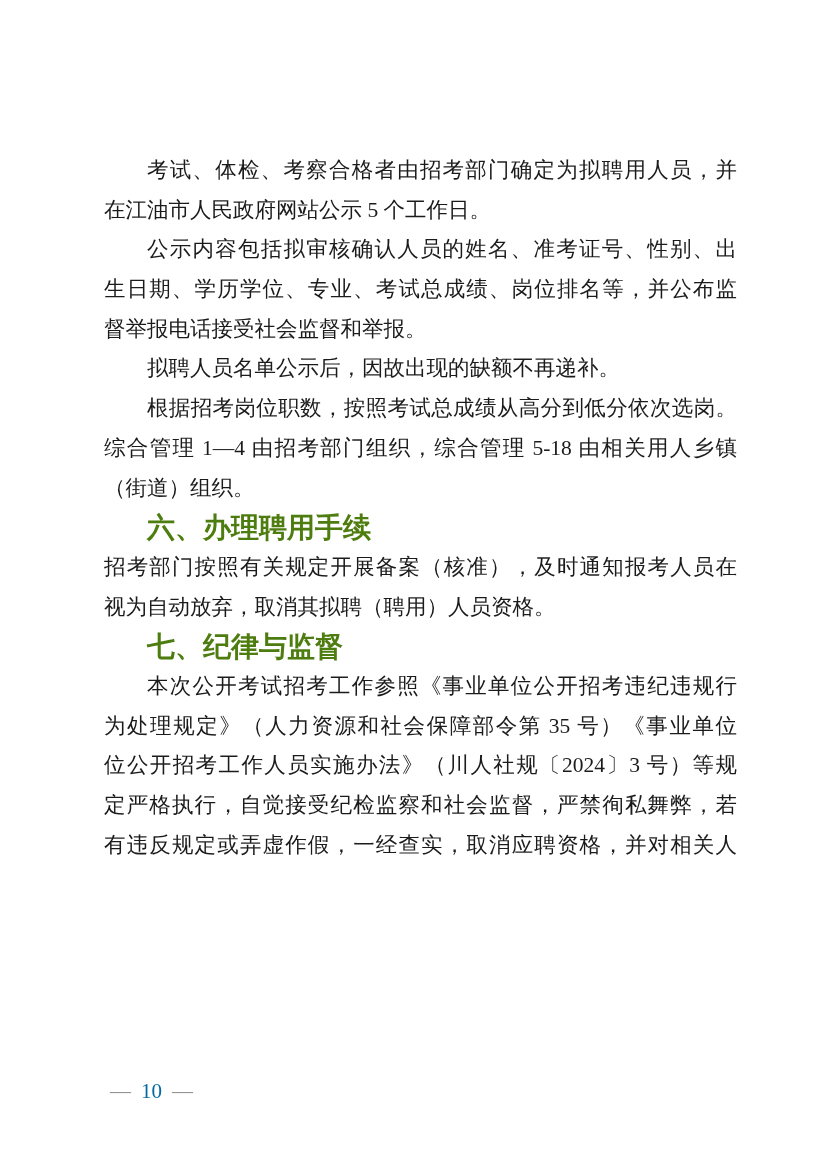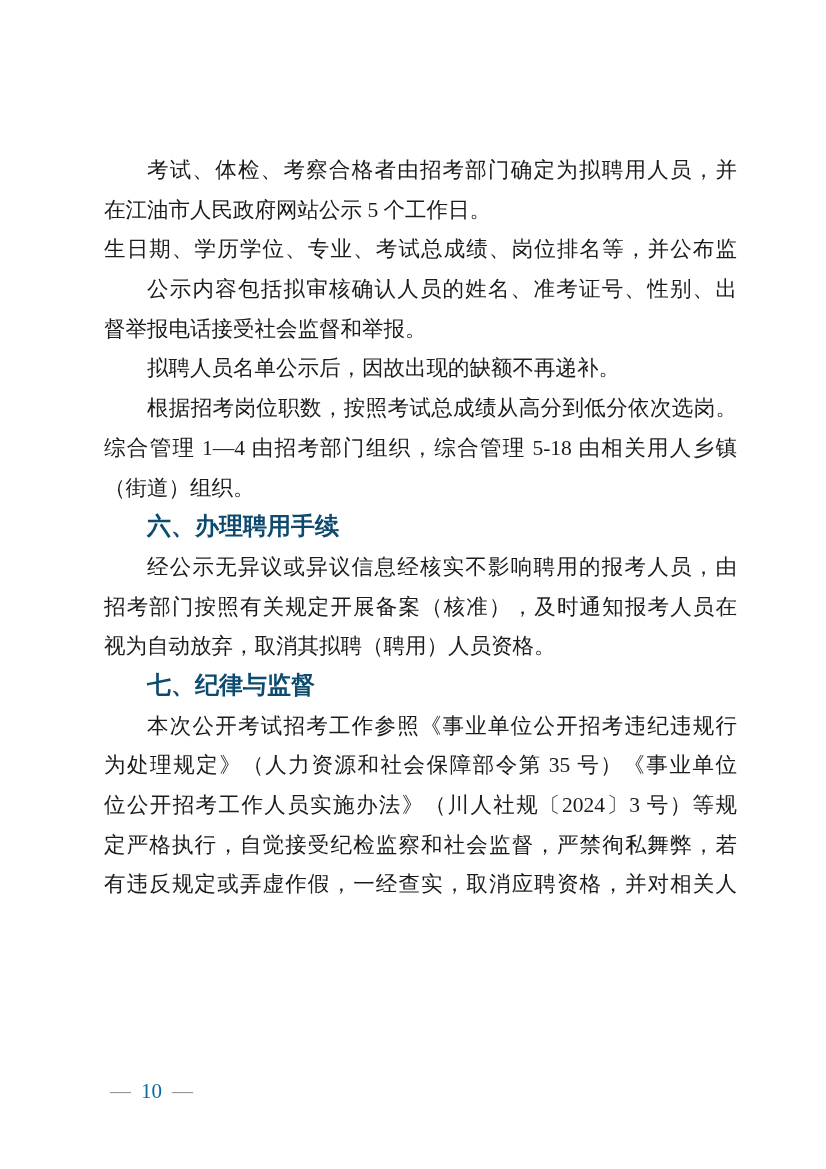--- a/index.html
+++ b/index.html
@@ -34,23 +34,23 @@
   .line.justify {
     white-space: normal;
     text-align: justify;
     text-align-last: justify;
   }
   .line.indent {
     text-indent: 43px;
   }
   .line.heading-sans {
     font-weight: 700;
-    font-size: 24px;
-    font-family: Liberation Mono, monospace;
-    color: #0c4a6e;
+    font-size: 28px;
+    font-family: Liberation Serif, serif;
+    color: #4d7c0f;
   }
   .line.heading-serif {
     font-weight: 700;
     font-size: 22px;
     color: #141414;
   }
   .footer {
     position: absolute;
     left: 110px;
     top: 1078px;
@@ -68,29 +68,28 @@
     margin: 0 10px;
   }
 </style>
 </head>
 <body>
 
 <div class="page">
   <div class="content">
       <div class="line body indent justify">考试、体检、考察合格者由招考部门确定为拟聘用人员，并</div>
       <div class="line body">在江油市人民政府网站公示 5 个工作日。</div>
+      <div class="line body indent justify">公示内容包括拟审核确认人员的姓名、准考证号、性别、出</div>
       <div class="line body justify">生日期、学历学位、专业、考试总成绩、岗位排名等，并公布监</div>
-      <div class="line body indent justify">公示内容包括拟审核确认人员的姓名、准考证号、性别、出</div>
       <div class="line body">督举报电话接受社会监督和举报。</div>
       <div class="line body indent">拟聘人员名单公示后，因故出现的缺额不再递补。</div>
       <div class="line body indent justify">根据招考岗位职数，按照考试总成绩从高分到低分依次选岗。</div>
       <div class="line body justify">综合管理 1—4 由招考部门组织，综合管理 5-18 由相关用人乡镇</div>
       <div class="line body">（街道）组织。</div>
       <div class="line heading-sans indent">六、办理聘用手续</div>
-      <div class="line body indent justify">经公示无异议或异议信息经核实不影响聘用的报考人员，由</div>
       <div class="line body justify">招考部门按照有关规定开展备案（核准），及时通知报考人员在</div>
       <div class="line body">视为自动放弃，取消其拟聘（聘用）人员资格。</div>
       <div class="line heading-sans indent">七、纪律与监督</div>
       <div class="line body indent justify">本次公开考试招考工作参照《事业单位公开招考违纪违规行</div>
       <div class="line body justify">为处理规定》（人力资源和社会保障部令第 35 号）《事业单位</div>
       <div class="line body justify">位公开招考工作人员实施办法》（川人社规〔2024〕3 号）等规</div>
       <div class="line body justify">定严格执行，自觉接受纪检监察和社会监督，严禁徇私舞弊，若</div>
       <div class="line body justify">有违反规定或弄虚作假，一经查实，取消应聘资格，并对相关人</div>
     </div>
   <div class="footer">

